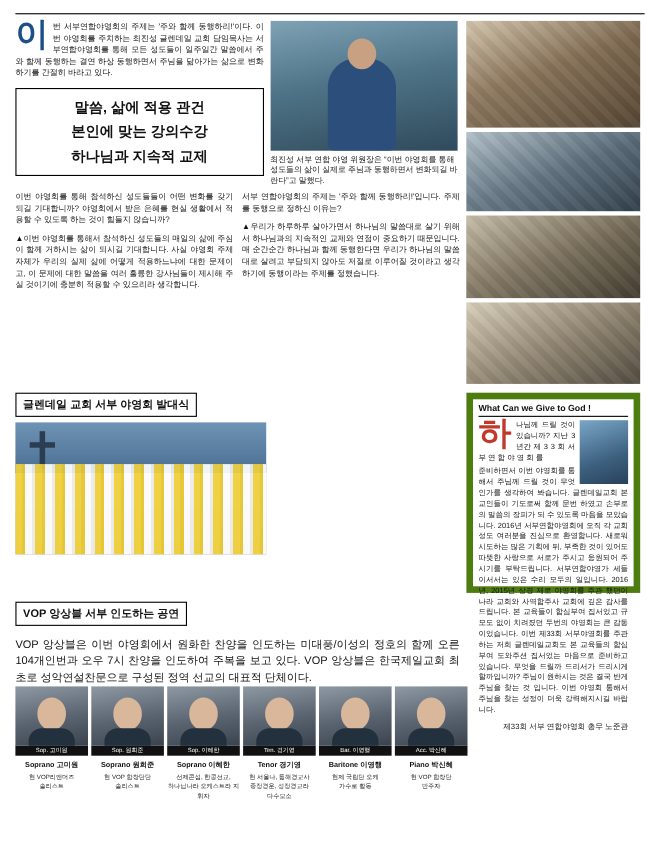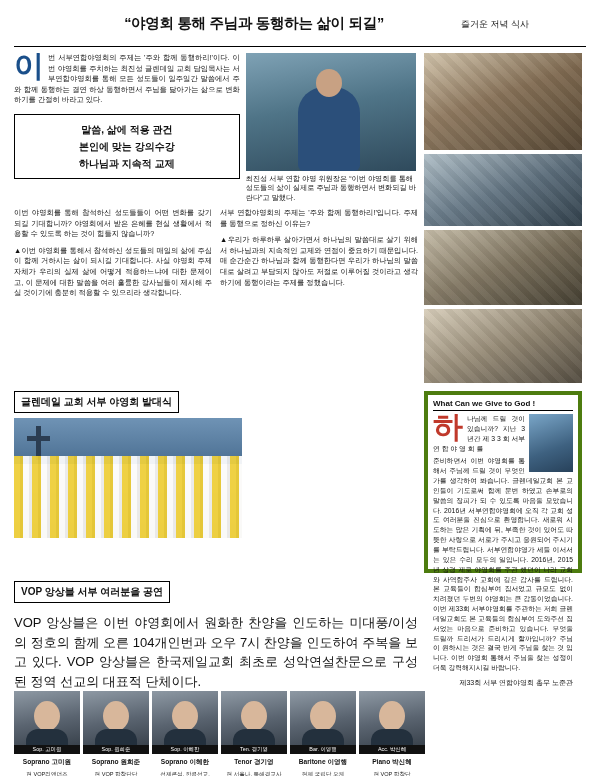--- a/index.html
+++ b/index.html
@@ -130,21 +130,21 @@
     float: left;
     font-size: 30px;
     line-height: 26px;
     font-weight: bold;
     padding: 0 4px 0 0;
     color: #1a4f8a;
   }
   .quote-box {
     border: 1px solid #000;
     text-align: center;
-    font-size: 10px;
+    font-size: 13px;
     font-weight: bold;
     line-height: 1.7;
     padding: 6px 16px;
     margin: 8px 0 8px 0;
   }
   .qa-col {
     display: flex;
     gap: 8px;
     margin-top: 6px;
   }
@@ -153,21 +153,21 @@
   
   .mid-region {
     display: flex;
     gap: 6px;
     margin-top: 8px;
     height: 182px;
   }
   .mid-left { width: 404px; }
   .mid-right {
     width: 158px;
-    border: 4px solid #4d7c0f;
+    border: 6px solid #4d7c0f;
     padding: 4px 5px;
     position: relative;
   }
   .section-title {
     border: 1px solid #000;
     font-size: 10px;
     font-weight: bold;
     padding: 3px 6px;
     display: inline-block;
     margin-bottom: 5px;
@@ -221,21 +221,21 @@
     text-align: right;
     margin-top: 5px;
   }
 
   
   .bottom-region {
     margin-top: 8px;
     width: 404px;
   }
   .vop-desc {
-    font-size: 13px;
+    font-size: 10px;
     line-height: 1.5;
     text-align: justify;
     margin-bottom: 0;
   }
   .singers {
     display: flex;
     gap: 3px;
   }
   .singer { width: 66px; }
   .singer .sp {
@@ -270,24 +270,20 @@
     margin-top: 3px;
     color: #222;
   }
   .vop-title-row { margin-bottom: 5px; }
 </style>
 </head>
 <body>
 
 <div class="page">
 
-  <div class="header">
-    <div class="headline">“야영회 통해 주님과 동행하는 삶이 되길”</div>
-    <div class="header-right-caption">즐거운 저녁 식사</div>
-  </div>
   <hr class="rule">
 
   <div class="top-region">
 
     <div class="col-left">
 
       <div class="two-col">
         <div class="col-text">
           <div class="body-text">
             <span class="dropcap">이</span>
@@ -348,21 +344,21 @@
         <span class="ha-char">하</span>
         <span>나님께 드릴 것이 있습니까? 지난 3년간 제 3 3 회 서부 연 합 야 영 회 를</span>
       </div>
       <div class="tiny" style="margin-top:3px;">준비하면서 이번 야영회를 통해서 주님께 드릴 것이 무엇인가를 생각하여 봐습니다. 글렌데일교회 본 교인들이 기도로써 함께 문번 하였고 손부로의 말씀의 장피가 되 수 있도록 마음을 모았습니다. 2016년 서부연합야영회에 오직 각 교회 성도 여러분을 진심으로 환영합니다. 새로워 시도하는 많은 기획에 뒤, 부족한 것이 있어도 따뜻한 사랑으로 서로가 주시고 응원되어 주시기를 부탁드립니다. 서부연합야영가 세들 이서서는 있은 수리 모두의 일입니다. 2016년, 2015년 상경 제로 야영회를 주관 했던이 나라 교회와 사역합주사 교회에 깊은 감사를 드립니다. 본 교육들이 합심부여 집서었고 규모도 없이 치려졌던 두번의 야영회는 큰 감동이었습니다. 이번 제33회 서부야영회를 주관하는 저희 글렌데일교회도 본 교육들의 합심부여 도와주션 집서었는 마음으로 준비하고 있습니다. 무엇을 드릴까 드리서가 드리시게 할까입니까? 주님이 원하시는 것은 결국 반게 주님을 찾는 것 입니다. 이번 야영회 통해서 주님을 찾는 성정이 더욱 강력해지시길 바랍니다.</div>
       <div class="sign">제33회 서부 연합야영회 총무 노준관</div>
     </div>
   </div>
 
   <div class="bottom-region">
     <div class="vop-title-row">
-      <div class="section-title">VOP 앙상블 서부 여러분을 공연</div>
+      <div class="section-title">VOP 앙상블 서부 인도하는 공연</div>
     </div>
     <div class="vop-desc">VOP 앙상블은 이번 야영회에서 원화한 찬양을 인도하는 미대풍/이성의 정호의 함께 오른 104개인번과 오우 7시 찬양을 인도하여 주복을 보고 있다. VOP 앙상블은 한국제일교회 최초로 성악연설찬문으로 구성된 정역 선교의 대표적 단체이다.</div>
 
     <div class="singers">
       <div class="singer">
         <div class="sp">
             <div class="face"></div>
             <div class="body"></div>
           </div>
         <div class="nm">Sop. 고미원</div>

